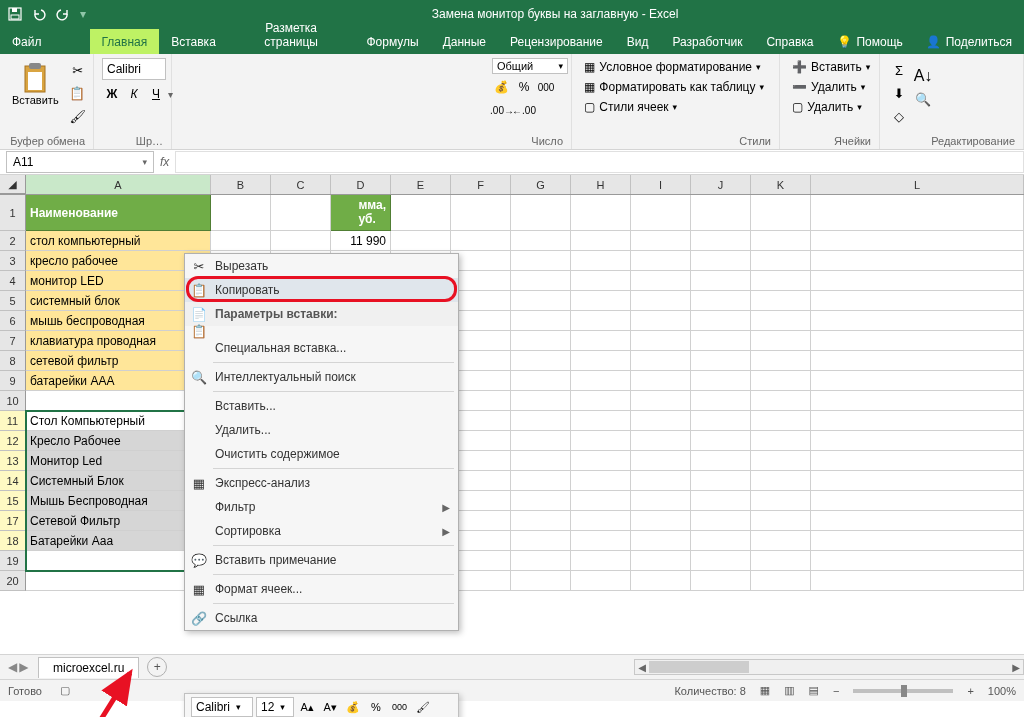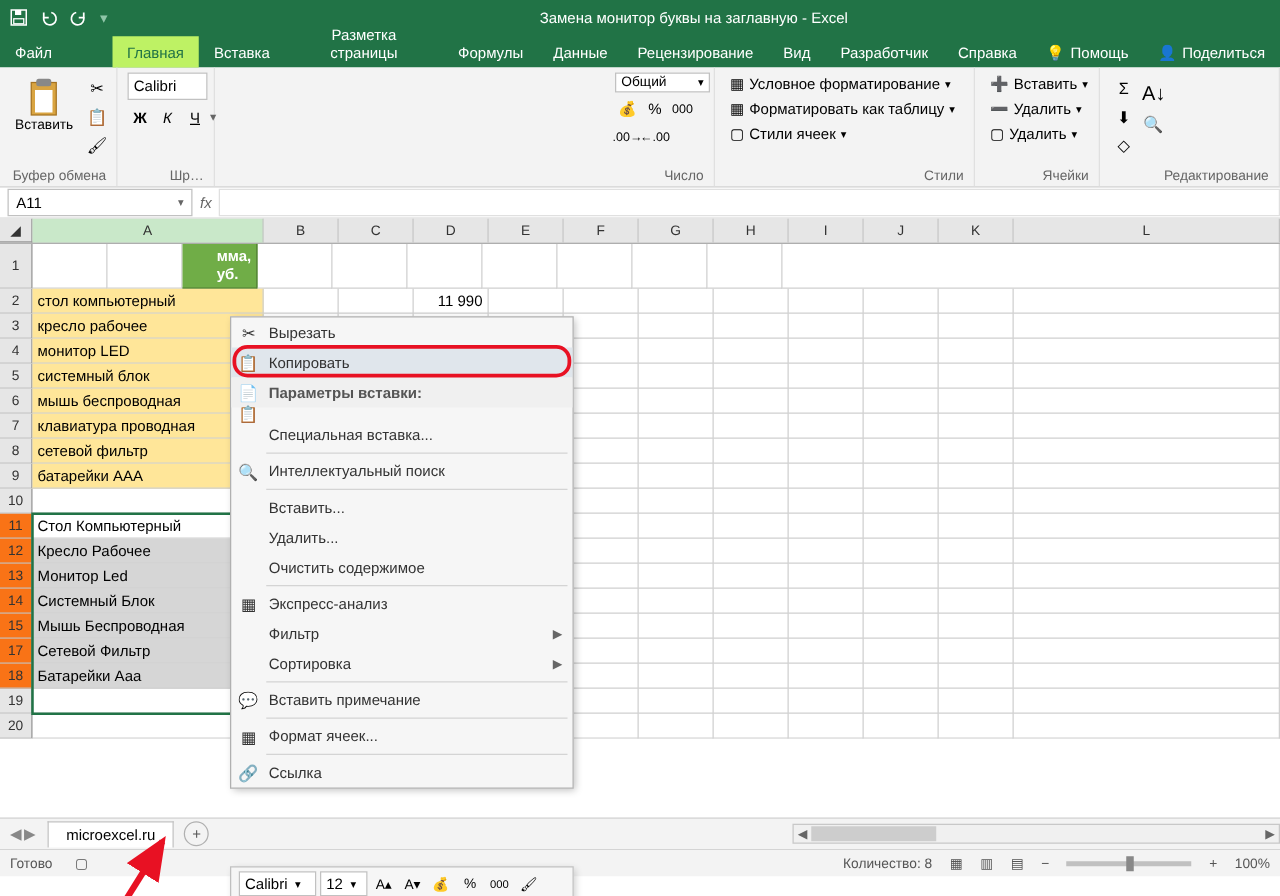--- a/index.html
+++ b/index.html
@@ -33,21 +33,21 @@
 .ribbon-btn { padding:2px 4px; display:flex; align-items:center; gap:4px; cursor:pointer; font-size:12px; white-space:nowrap; }
 .namebox-bar { height:25px; border-bottom:1px solid #d4d4d4; display:flex; align-items:center; }
 .namebox { width:148px; height:22px; border:1px solid #c1c1c1; margin-left:6px; padding:0 6px; display:flex; align-items:center; justify-content:space-between; background:#fff; }
 .fx { padding:0 6px; color:#666; font-style:italic; }
 .formula-bar { flex:1; height:22px; border:1px solid #e0e0e0; background:#fff; }
 .grid-area { position:relative; height:479px; background:#fff; }
 .col-headers { display:flex; height:20px; background:#e6e6e6; border-bottom:1px solid #999; }
 .row-header { width:26px; background:#e6e6e6; border-right:1px solid #999; text-align:center; font-size:11px; color:#333; display:flex; align-items:center; justify-content:center; border-bottom:1px solid #c1c1c1; }
 .col-header { border-right:1px solid #c1c1c1; text-align:center; font-size:11px; color:#333; display:flex; align-items:center; justify-content:center; background:#e6e6e6; }
 .col-header.sel { background:#c9e8c9; }
-.row-header.sel { background:#f97316; }
+.row-header.sel { background:#fef9c3; }
 .rows { overflow:hidden; }
 .row { display:flex; height:20px; }
 .cell { border-right:1px solid #d0d0d0; border-bottom:1px solid #d0d0d0; padding:0 4px; font-size:12px; display:flex; align-items:center; overflow:hidden; white-space:nowrap; color:#000; }
 .hdr-cell { background:#70ad47 !important; color:#fff; font-weight:bold; border-right:1px solid #507e34; border-bottom:1px solid #507e34; }
 .yellow { background:#ffe699; }
 .num { justify-content:flex-end; }
 .context-menu { position:absolute; left:184px; top:78px; width:275px; background:#f6f6f6; border:1px solid #b0b0b0; box-shadow:2px 2px 6px rgba(0,0,0,.25); z-index:50; }
 .cm-item { display:flex; align-items:center; gap:10px; padding:5px 8px 5px 30px; font-size:12px; color:#333; cursor:pointer; position:relative; }
 .cm-item.header-item { font-weight:bold; color:#555; background:#f0f0f0; cursor:default; }
 .cm-icon { position:absolute; left:6px; width:16px; height:16px; display:flex; align-items:center; justify-content:center; font-size:13px; }
@@ -253,20 +253,21 @@
     <div class="col-header colstd">G</div>
     <div class="col-header colstd">H</div>
     <div class="col-header colstd">I</div>
     <div class="col-header colstd">J</div>
     <div class="col-header colstd">K</div>
     <div class="col-header" style="flex:1;">L</div>
   </div>
   <div class="rows" id="rows">
       <div class="row" style="height: 36px;">
         <div class="row-header">1</div>
+        <div class="cell colA hdr-cell" style="font-weight: bold;">Наименование</div>
         <div class="cell colB"></div>
         <div class="cell colC"></div>
         <div class="cell colD hdr-cell num">
           <div style="line-height:1.1;">мма,<br>уб.</div>
         </div>
         <div class="cell colstd"></div>
         <div class="cell colstd"></div>
         <div class="cell colstd"></div>
         <div class="cell colstd"></div>
         <div class="cell colstd"></div>

